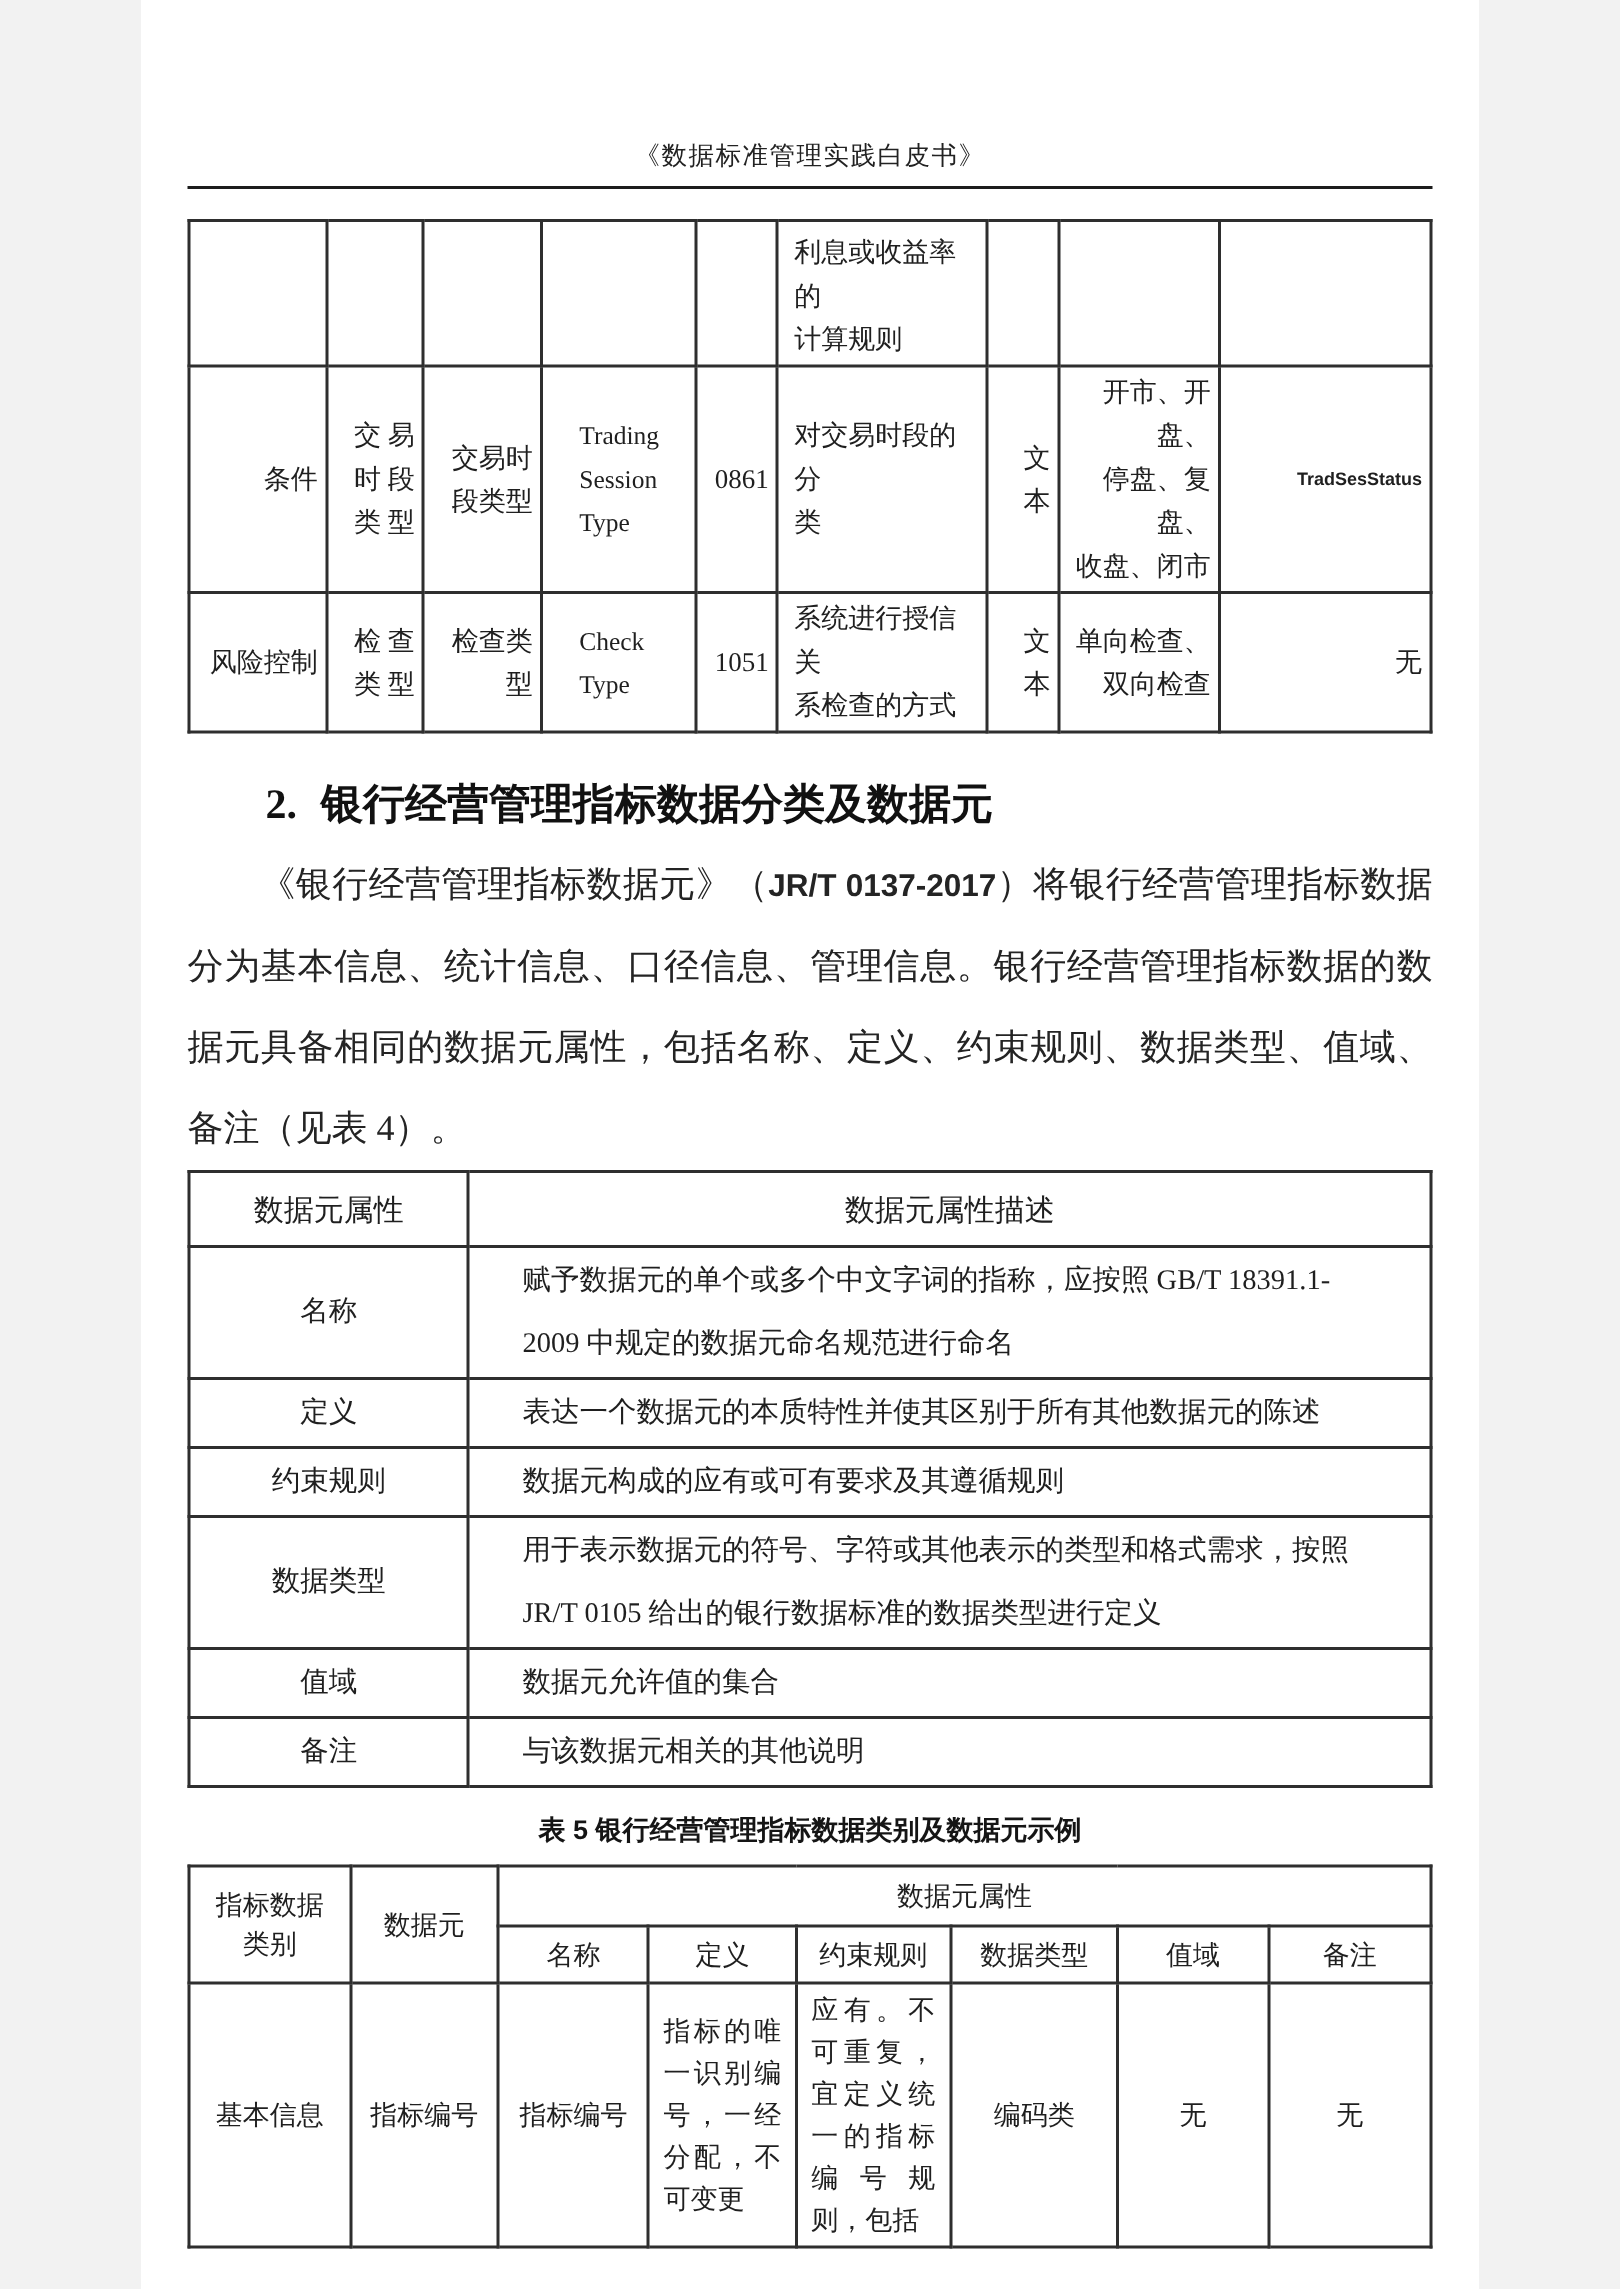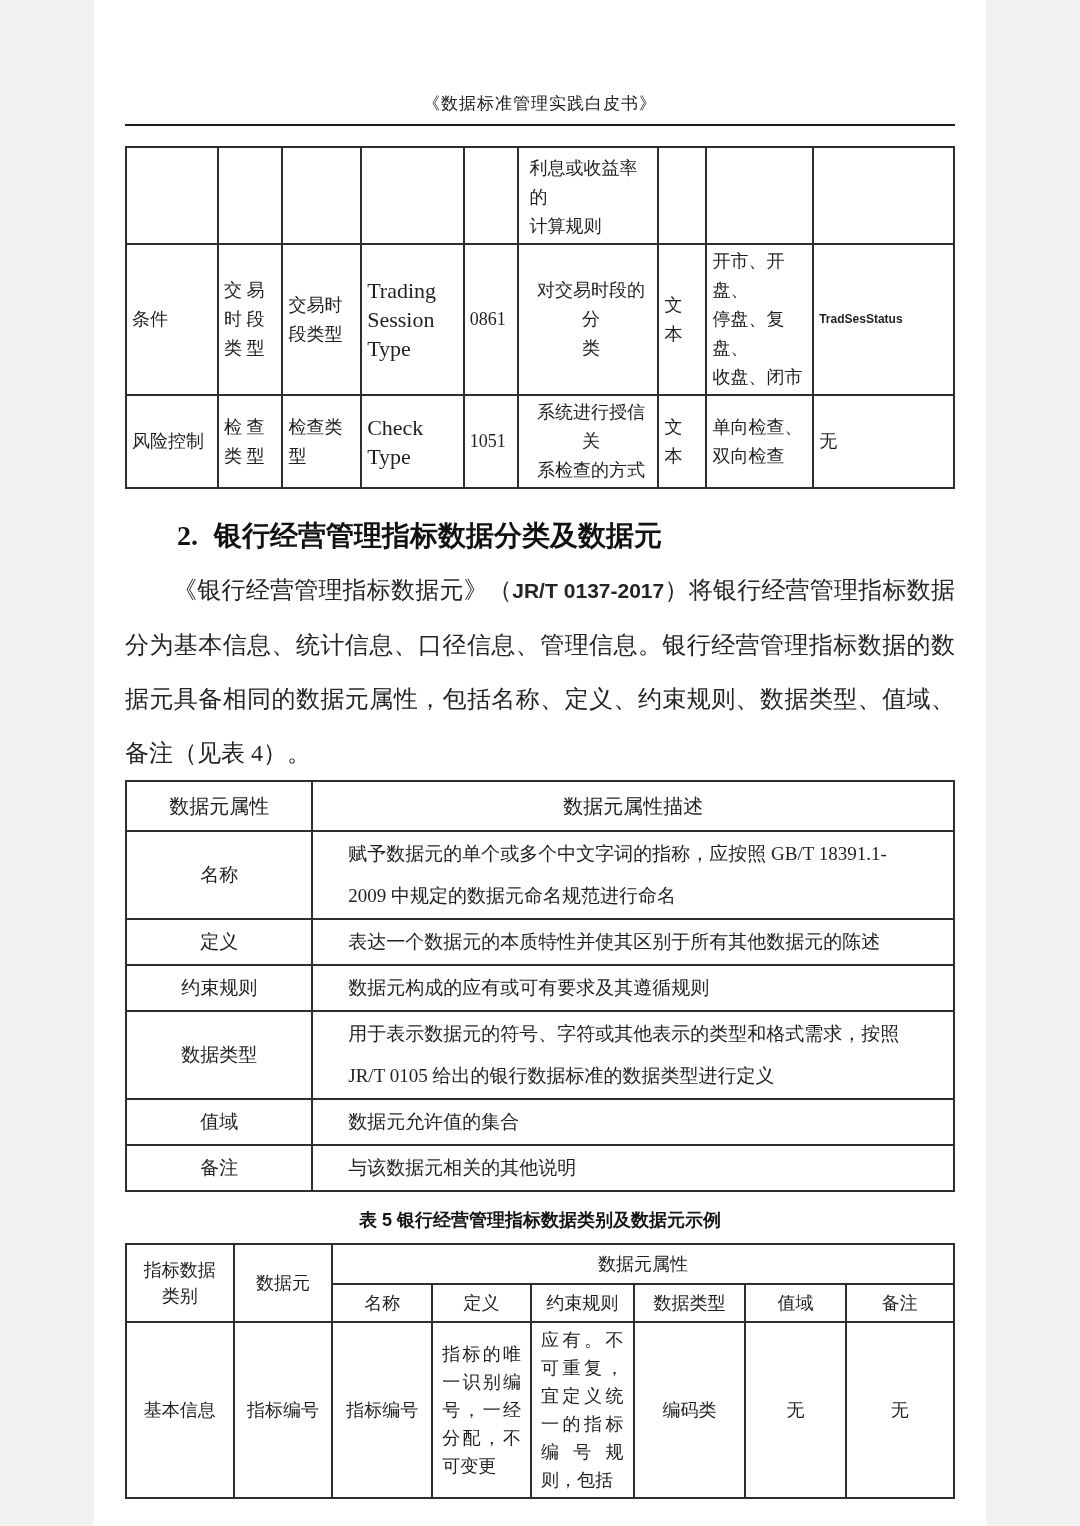--- a/index.html
+++ b/index.html
@@ -11,25 +11,25 @@
   }
   .content { width:830px; margin:0 auto; }
   .doc-header { padding-top:92px; text-align:center; font-size:17px; letter-spacing:1px; color:#222; }
   .header-rule { border-bottom:2.5px solid #1c1c1c; margin-top:9px; }
 
   table.grid { border-collapse:collapse; width:100%; table-layout:fixed; }
   table.grid td, table.grid th { border:2px solid #2e2e2e; font-weight:normal; }
 
   
   .t1 { margin-top:20px; font-size:18px; }
-  .t1 td { text-align:left; vertical-align:middle; line-height:29px; padding:2px 5px; white-space:pre-line; }
+  .t1 td { text-align:right; vertical-align:middle; line-height:29px; padding:2px 5px; white-space:pre-line; }
   .t1 tr.cut td { vertical-align:top; text-align:left; padding-top:6px; }
   .t1 tr.cut td.c6 { text-align:left; }
-  .t1 td.c6 { text-align:center; padding-left:10px; }
-  .t1 td.latin { font-size:22px; text-align:left; padding-left:5px; }
+  .t1 td.c6 { text-align:left; padding-left:10px; }
+  .t1 td.latin { font-size:17px; text-align:left; padding-left:24px; }
   .t1 td.code-sans { font-family:"Liberation Sans","DejaVu Sans",sans-serif; font-weight:bold; font-size:12px; white-space:normal; }
 
   .sec-heading { margin:28px 0 4px 52px; font-family:"Liberation Sans","DejaVu Sans",sans-serif; font-weight:bold; font-size:28px; color:#111; }
   .sec-heading .num { margin-right:16px; font-family:"Liberation Serif","DejaVu Serif",serif; }
 
   .body-para { font-size:24px; line-height:54px; text-align:justify; text-indent:2em; margin-top:8px; color:#242424; }
   .body-para .std-code { font-family:"Liberation Sans","DejaVu Sans",sans-serif; font-weight:bold; font-size:21px; }
 
   .tbl-caption { text-align:center; font-family:"Liberation Sans","DejaVu Sans",sans-serif; font-weight:bold; font-size:18px; margin:16px 0 11px 0; color:#151515; }
 

